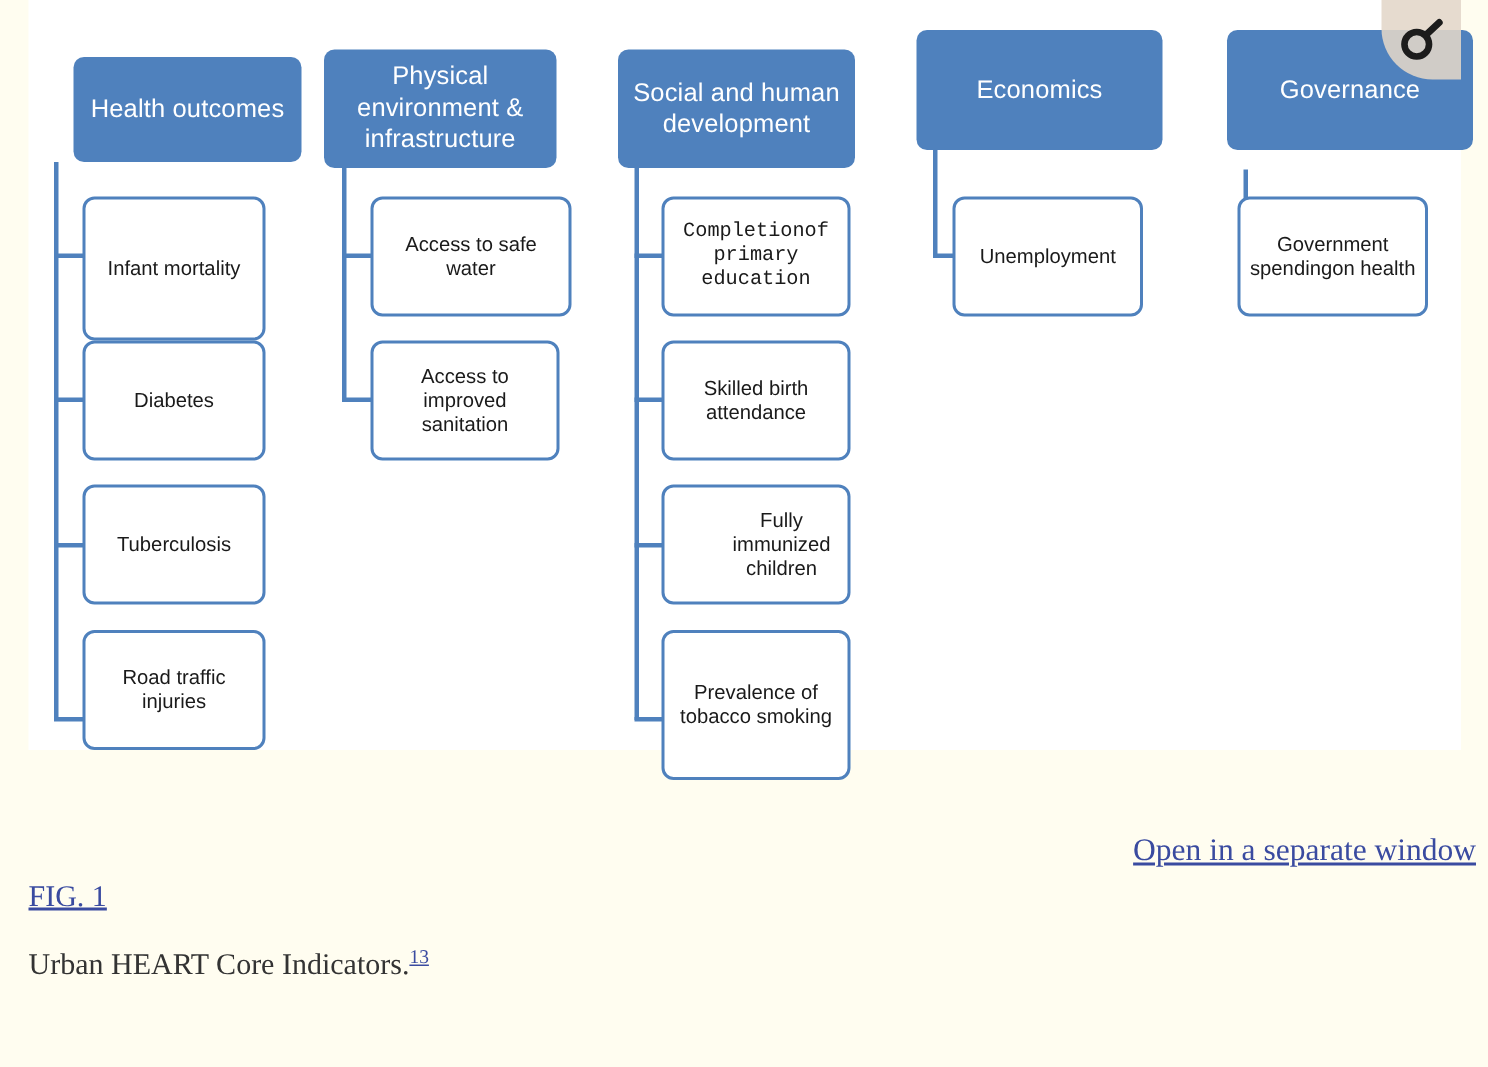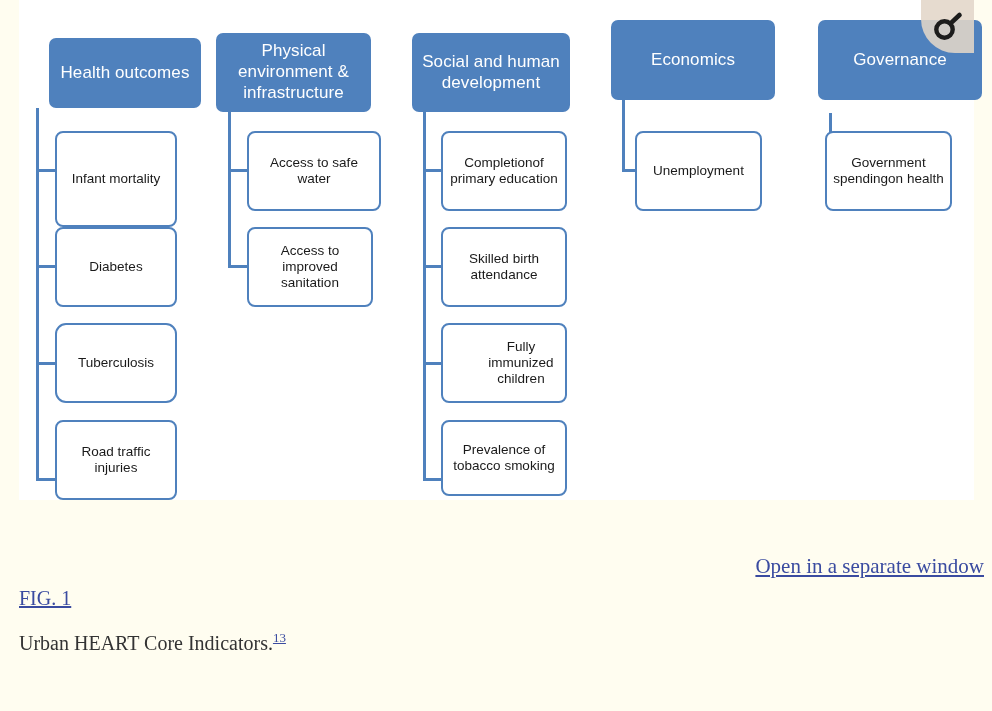--- a/index.html
+++ b/index.html
@@ -140,21 +140,21 @@
 
     <div class="trunk" style="left:17px; top:108px; height:372px;"></div>
 
     <div class="stub" style="left:17px; top:169px; width:21px;"></div>
     <div class="stub" style="left:17px; top:265px; width:21px;"></div>
     <div class="stub" style="left:17px; top:362px; width:21px;"></div>
     <div class="stub" style="left:17px; top:478px; width:21px;"></div>
 
     <div class="child-box" style="left:36px; top:131px; width:122px; height:96px;">Infant mortality</div>
     <div class="child-box" style="left:36px; top:227px; width:122px; height:80px;">Diabetes</div>
-    <div class="child-box" style="left:36px; top:323px; width:122px; height:80px;border-radius:11px;">Tuberculosis</div>
+    <div class="child-box" style="left:36px; top:323px; width:122px; height:80px;">Tuberculosis</div>
     <div class="child-box" style="left:36px; top:420px; width:122px; height:80px;">Road traffic injuries</div>
   </div>
 
   <div class="column">
     <div class="header-box" style="left:197px; top:33px; width:155px; height:79px;">Physical environment &amp; infrastructure</div>
 
     <div class="trunk" style="left:209px; top:112px; height:156px;"></div>
 
     <div class="stub" style="left:209px; top:169px; width:21px;"></div>
     <div class="stub" style="left:209px; top:265px; width:21px;"></div>
@@ -166,24 +166,24 @@
   <div class="column">
     <div class="header-box" style="left:393px; top:33px; width:158px; height:79px;">Social and human development</div>
 
     <div class="trunk" style="left:404px; top:112px; height:368px;"></div>
 
     <div class="stub" style="left:404px; top:169px; width:21px;"></div>
     <div class="stub" style="left:404px; top:265px; width:21px;"></div>
     <div class="stub" style="left:404px; top:362px; width:21px;"></div>
     <div class="stub" style="left:404px; top:478px; width:21px;"></div>
 
-    <div class="child-box" style="left:422px; top:131px; width:126px; height:80px;">Completionof primary education</div>
+    <div class="child-box" style="left:422px; top:131px; width:126px; height:80px;font-family:Liberation Mono, monospace;">Completionof primary education</div>
     <div class="child-box" style="left:422px; top:227px; width:126px; height:80px;">Skilled birth attendance</div>
     <div class="child-box" style="left:422px; top:323px; width:126px; height:80px;padding-left:40px;">Fully immunized children</div>
-    <div class="child-box" style="left:422px; top:420px; width:126px; height:76px;">Prevalence of tobacco smoking</div>
+    <div class="child-box" style="left:422px; top:420px; width:126px; height:100px;">Prevalence of tobacco smoking</div>
   </div>
 
   <div class="column">
     <div class="header-box" style="left:592px; top:20px; width:164px; height:80px;">Economics</div>
 
     <div class="trunk" style="left:603px; top:100px; height:72px;"></div>
 
     <div class="stub" style="left:603px; top:169px; width:21px;"></div>
 
     <div class="child-box" style="left:616px; top:131px; width:127px; height:80px;">Unemployment</div>

